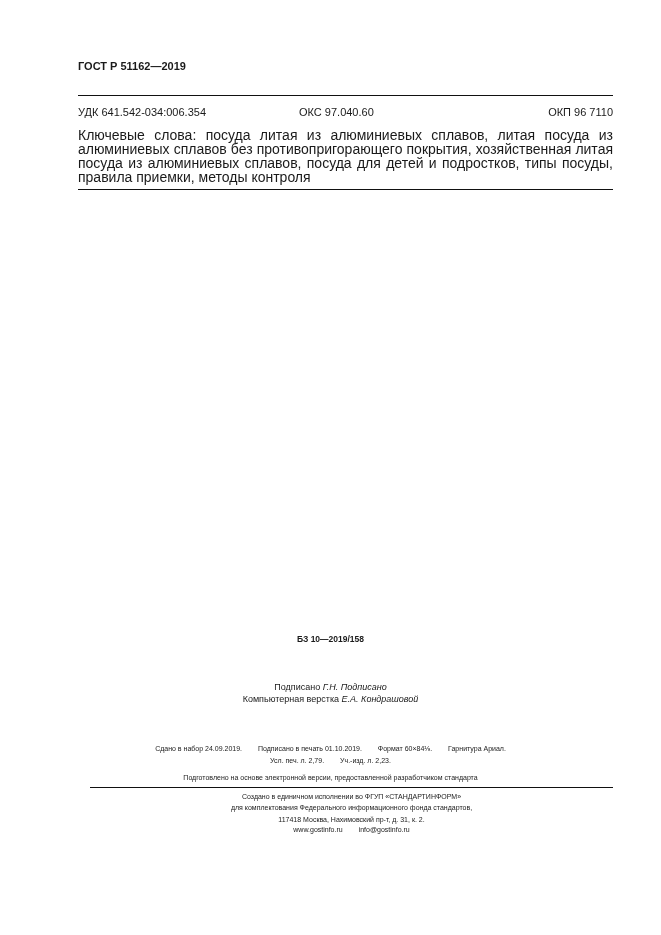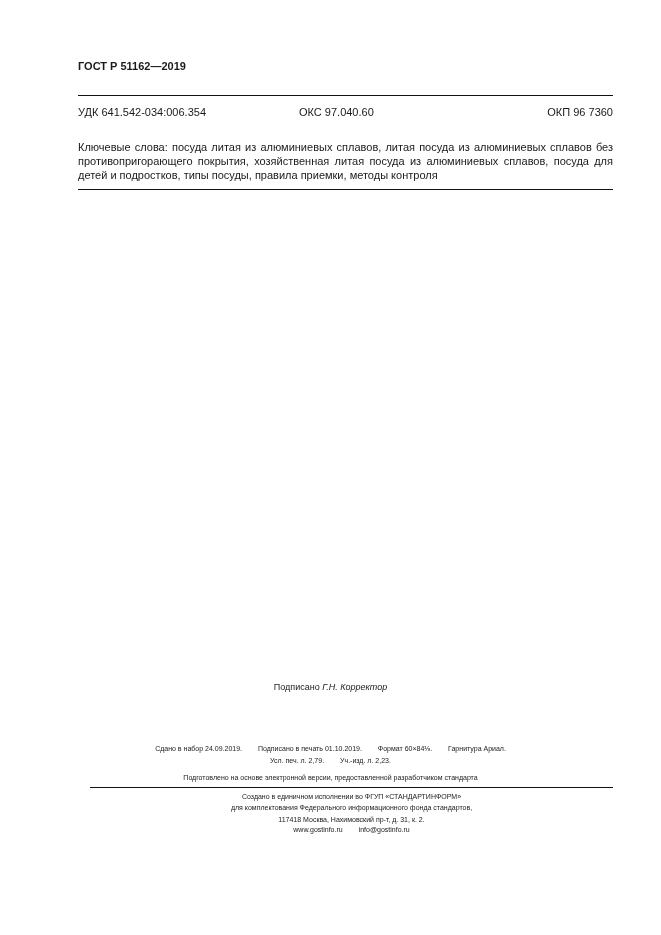--- a/index.html
+++ b/index.html
@@ -21,22 +21,22 @@
       position: absolute; height: 1px; background: #111;
     }
     .codes-row {
       left: 78px; top: 106px; width: 535px;
       display: flex; justify-content: space-between;
       font-size: 11px;
       gap: 20px;
     }
     .codes-row .mid { position: absolute; left: 221px; text-align: center; }
     .keywords {
-      left: 78px; top: 140px; width: 535px;
-      font-size: 11px; line-height: 14px;
+      left: 78px; top: 128px; width: 535px;
+      font-size: 14px; line-height: 14px;
       text-align: justify;
     }
     .bz {
       left: 0; width: 661px; top: 634px;
       text-align: center; font-size: 8.5px; font-weight: bold;
     }
     .credits {
       left: 0; width: 661px; top: 682px;
       text-align: center; font-size: 9px; line-height: 11.5px;
     }
@@ -65,32 +65,37 @@
 
 <div class="page">
 
   <div class="abs doc-code">ГОСТ Р 51162—2019</div>
 
   <div class="rule" style="left:78px; top:95px; width:535px;"></div>
 
   <div class="abs codes-row">
     <span>УДК 641.542-034:006.354</span>
     <span class="mid">ОКС 97.040.60</span>
-    <span>ОКП 96 7360</span>
+    <span>ОКП 96 7110</span>
   </div>
 
   <div class="abs keywords">Ключевые слова: посуда литая из алюминиевых сплавов, литая посуда из алюминиевых сплавов без противопригорающего покрытия, хозяйственная литая посуда из алюминиевых сплавов, посуда для детей и подростков, типы посуды, правила приемки, методы контроля</div>
 
   <div class="rule" style="left:78px; top:189px; width:535px;"></div>
 
+  <div class="abs bz">БЗ 10—2019/158</div>
 
   <div class="abs credits">
     <div>
       <span>Подписано</span>
-      <i>Г.Н. Корректор</i>
+      <i>Г.Н. Подписано</i>
+    </div>
+    <div>
+      <span>Компьютерная верстка</span>
+      <i>Е.А. Кондрашовой</i>
     </div>
   </div>
 
   <div class="abs print-info">
     <div>
       <span>Сдано в набор 24.09.2019.</span><span class="gap"></span>
       <span>Подписано в печать 01.10.2019.</span><span class="gap"></span>
       <span>Формат 60×84⅛.</span><span class="gap"></span>
       <span>Гарнитура Ариал.</span>
     </div>

